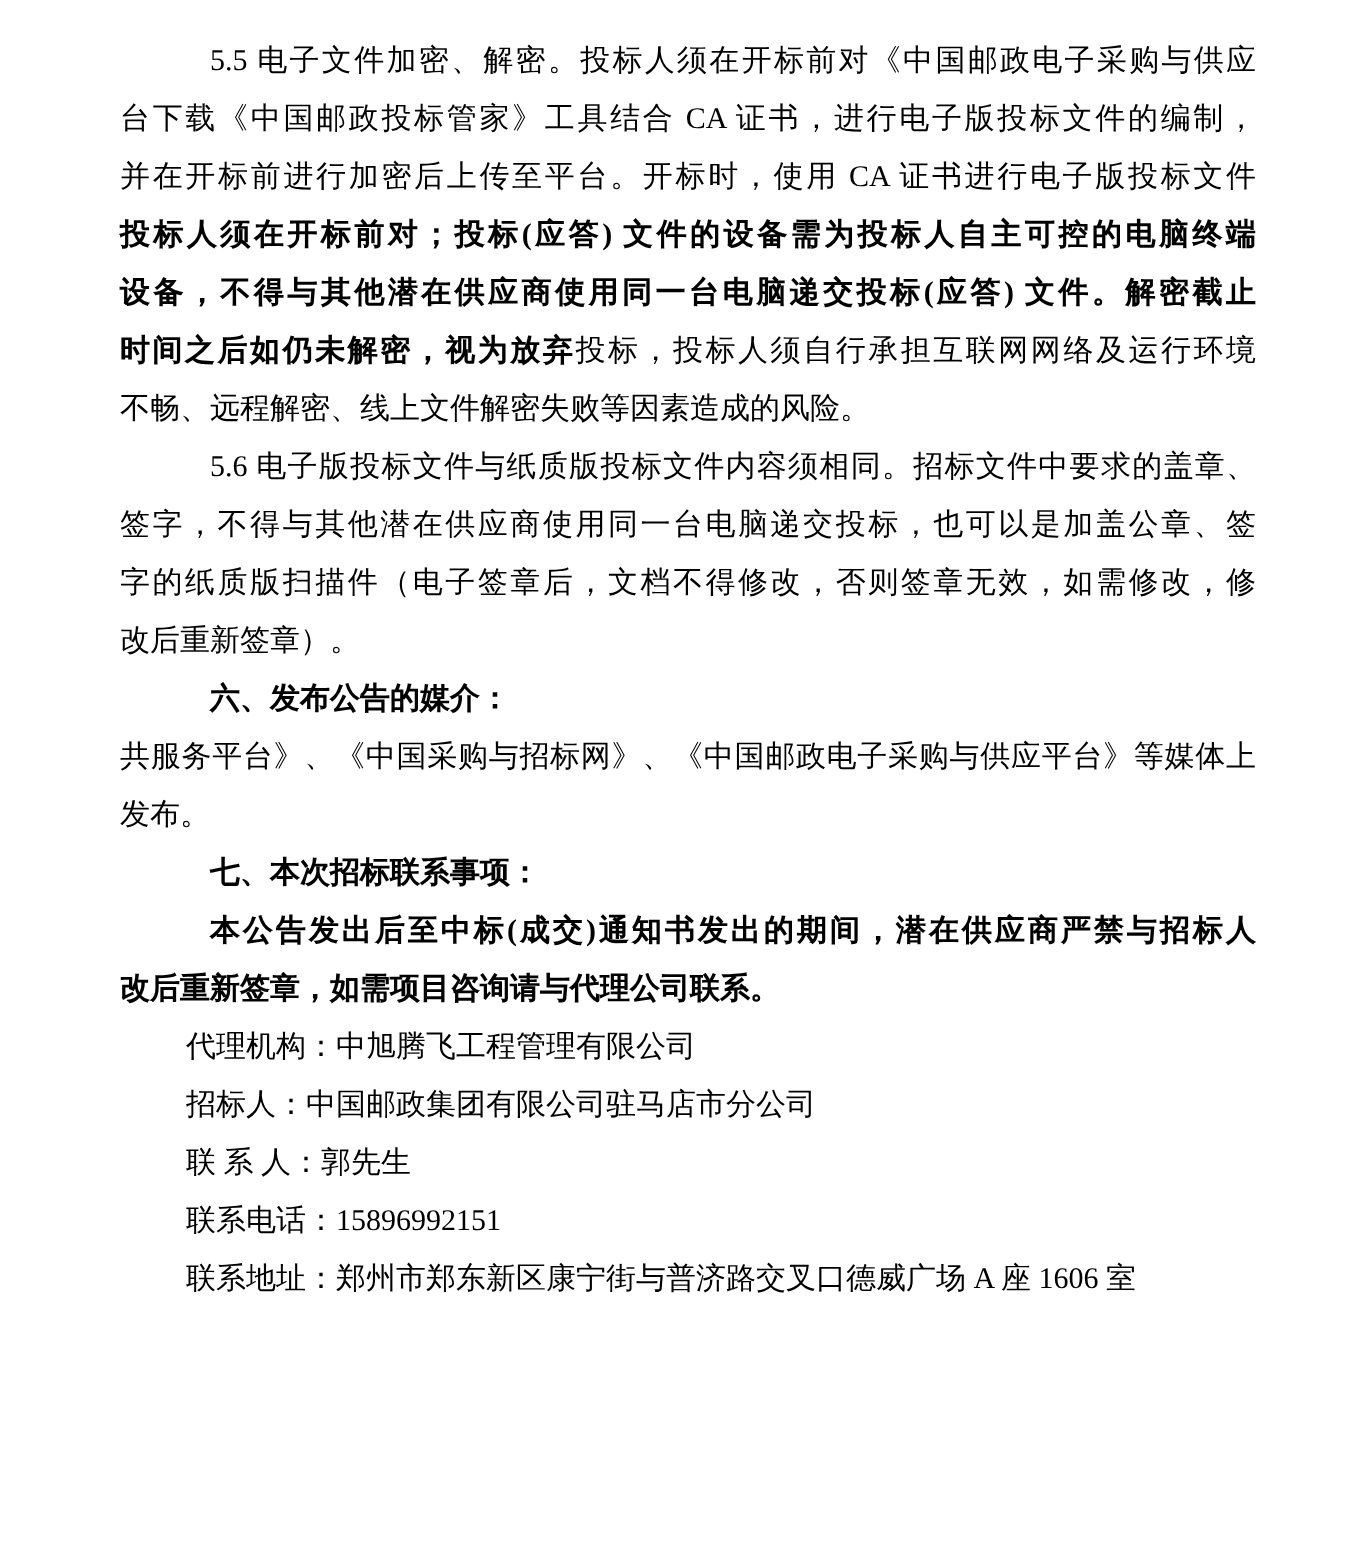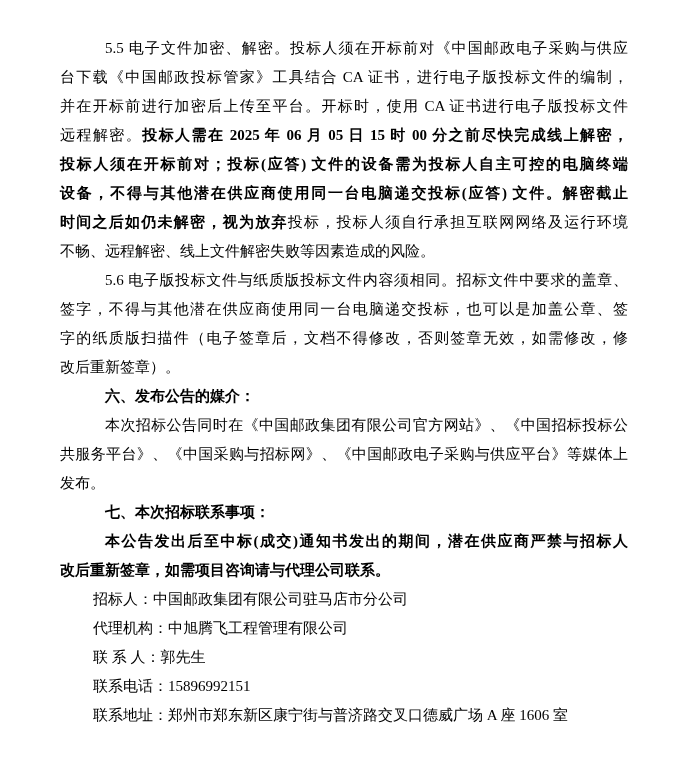--- a/index.html
+++ b/index.html
@@ -12,21 +12,21 @@
     width: 685px;
     height: 783px;
     background: #ffffff;
     overflow: hidden;
     font-family: "Liberation Serif", "DejaVu Serif", serif;
     color: #000000;
   }
   .content {
     position: absolute;
     left: 60px;
-    top: 34px;
+    top: 17px;
     width: 568px;
     font-family: Liberation Serif, serif;
   }
   .line {
     font-size: 15px;
     line-height: 29px;
     text-align: left;
     letter-spacing: 0;
     word-break: break-all;
   }
@@ -42,35 +42,33 @@
   .n { font-weight: 400; }
 </style>
 </head>
 <body>
 
 <div class="page">
   <div class="content">
       <div class="line para just"><span class="n">5.5 电子文件加密、解密。投标人须在开标前对《中国邮政电子采购与供应</span></div>
       <div class="line flush just"><span class="n">台下载《中国邮政投标管家》工具结合 CA 证书，进行电子版投标文件的编制，</span></div>
       <div class="line flush just"><span class="n">并在开标前进行加密后上传至平台。开标时，使用 CA 证书进行电子版投标文件</span></div>
-      <div class="line flush just"><span class="n">远程解密。</span><span class="b">投标人需在 2025 年 06 月 05 日 15 时 00 分之前尽快完成线上解密，</span></div>
       <div class="line flush just"><span class="b">投标人须在开标前对；投标(应答) 文件的设备需为投标人自主可控的电脑终端</span></div>
       <div class="line flush just"><span class="b">设备，不得与其他潜在供应商使用同一台电脑递交投标(应答) 文件。解密截止</span></div>
       <div class="line flush just"><span class="b">时间之后如仍未解密，视为放弃</span><span class="n">投标，投标人须自行承担互联网网络及运行环境</span></div>
       <div class="line flush"><span class="n">不畅、远程解密、线上文件解密失败等因素造成的风险。</span></div>
       <div class="line para just"><span class="n">5.6 电子版投标文件与纸质版投标文件内容须相同。招标文件中要求的盖章、</span></div>
       <div class="line flush just"><span class="n">签字，不得与其他潜在供应商使用同一台电脑递交投标，也可以是加盖公章、签</span></div>
       <div class="line flush just"><span class="n">字的纸质版扫描件（电子签章后，文档不得修改，否则签章无效，如需修改，修</span></div>
       <div class="line flush"><span class="n">改后重新签章）。</span></div>
       <div class="line para"><span class="b">六、发布公告的媒介：</span></div>
-      <div class="line para just"><span class="n">本次招标公告同时在《中国邮政集团有限公司官方网站》、《中国招标投标公</span></div>
       <div class="line flush just"><span class="n">共服务平台》、《中国采购与招标网》、《中国邮政电子采购与供应平台》等媒体上</span></div>
       <div class="line flush"><span class="n">发布。</span></div>
       <div class="line para"><span class="b">七、本次招标联系事项：</span></div>
       <div class="line para just"><span class="b">本公告发出后至中标(成交)通知书发出的期间，潜在供应商严禁与招标人</span></div>
       <div class="line flush"><span class="b">改后重新签章，如需项目咨询请与代理公司联系。</span></div>
+      <div class="line contact"><span class="n">代理机构：中旭腾飞工程管理有限公司</span></div>
       <div class="line contact"><span class="n">招标人：中国邮政集团有限公司驻马店市分公司</span></div>
-      <div class="line contact"><span class="n">代理机构：中旭腾飞工程管理有限公司</span></div>
       <div class="line contact"><span class="n">联 系 人：郭先生</span></div>
       <div class="line contact"><span class="n">联系电话：15896992151</span></div>
       <div class="line contact"><span class="n">联系地址：郑州市郑东新区康宁街与普济路交叉口德威广场 A 座 1606 室</span></div>
     </div>
 </div>
 
 </body></html>

